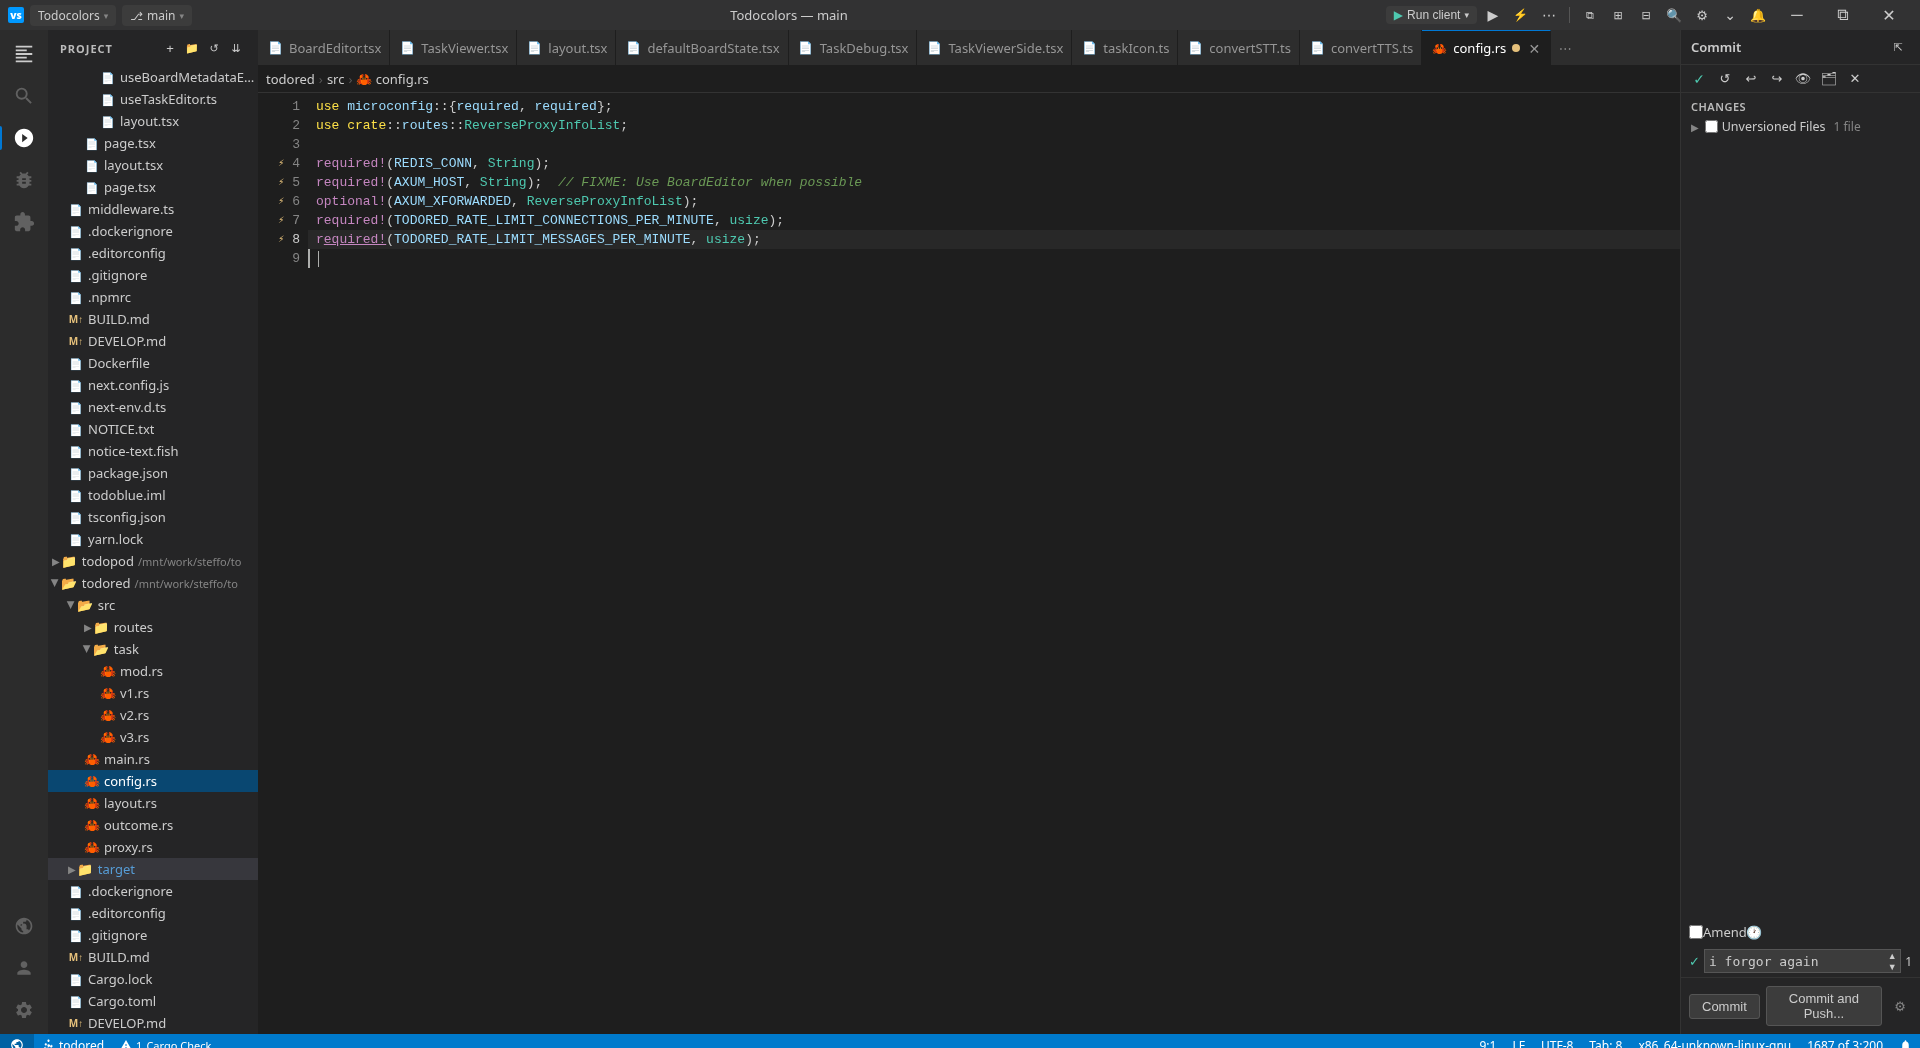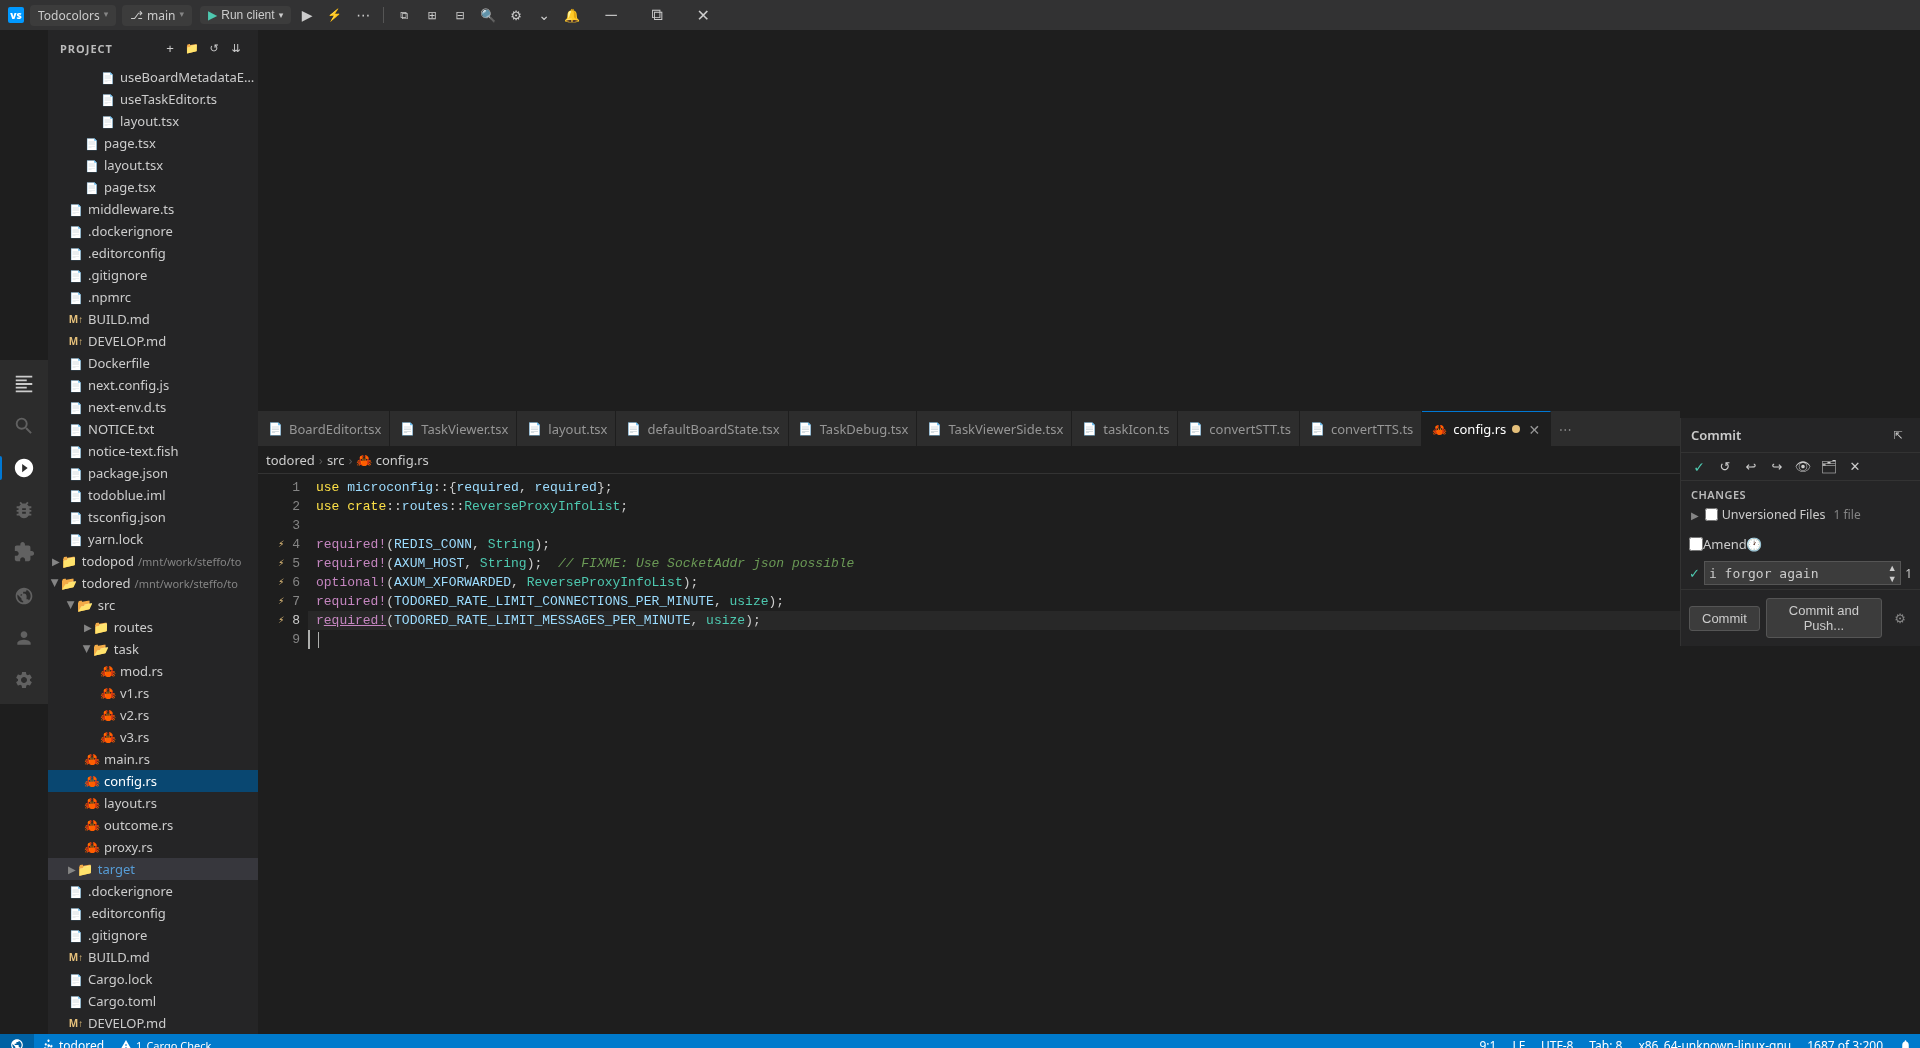--- a/index.html
+++ b/index.html
@@ -34,21 +34,21 @@
       background: #0098ff;
       border-radius: 2px;
       display: flex; align-items: center; justify-content: center;
       font-size: 10px; color: white; font-weight: bold;
     }
     .title-pill {
       background: #3c3c3c;
       border-radius: 4px;
       padding: 2px 8px;
       font-size: 12px;
-      display: flex; align-items: flex-start; gap: 4px;
+      display: flex; align-items: center; gap: 4px;
     }
     .title-bar-center {
       flex: 1;
       display: flex;
       justify-content: center;
       gap: 4px;
     }
     .title-bar-right {
       display: flex;
       align-items: center;
@@ -83,21 +83,20 @@
       color: #cccccc;
       cursor: pointer;
       font-size: 16px;
       display: flex; align-items: center; justify-content: center;
     }
 
     
     .app-body {
       display: flex;
       height: calc(1048px - 30px);
-      align-items: center;
     }
 
     
     .activity-bar {
       width: 48px;
       background: #2c2c2c;
       display: flex;
       flex-direction: column;
       align-items: center;
       padding: 4px 0;
@@ -473,20 +472,23 @@
       <div class="app-icon" style="font-size:9px; font-weight:900;">VS</div>
       <div class="title-pill">
         <span>Todocolors</span>
         <span style="font-size:9px; color:#858585;">▾</span>
       </div>
       <div class="title-pill">
         <span style="font-size:11px;">⎇</span>
         <span>main</span>
         <span style="font-size:9px; color:#858585;">▾</span>
       </div>
+    </div>
+    <div class="title-bar-center">
+      <span style="font-size:13px; color:#cccccc;">Todocolors — main</span>
     </div>
     <div class="title-bar-right">
       <button class="run-client-btn">
         <span style="color:#4ec9b0;">▶</span>
         <span>Run client</span>
         <span style="font-size:9px;">▾</span>
       </button>
       <button class="icon-btn">▶</button>
       <button class="icon-btn" style="font-size:12px;">⚡</button>
       <button class="icon-btn">⋯</button>
@@ -905,21 +907,21 @@
             <span class="kw">use </span><span class="kw">crate</span><span class="punct">::</span><span class="var">routes</span><span class="punct">::</span><span class="type">ReverseProxyInfoList</span><span class="punct">;</span>
           </div>
 
           <div class="code-line"></div>
 
           <div class="code-line">
             <span class="mac">required!</span><span class="punct">(</span><span class="var">REDIS_CONN</span><span class="punct">, </span><span class="type">String</span><span class="punct">);</span>
           </div>
 
           <div class="code-line">
-            <span class="mac">required!</span><span class="punct">(</span><span class="var">AXUM_HOST</span><span class="punct">, </span><span class="type">String</span><span class="punct">);  </span><span class="comment">// FIXME: Use SocketAddr json possible</span>
+            <span class="mac">required!</span><span class="punct">(</span><span class="var">AXUM_HOST</span><span class="punct">, </span><span class="type">String</span><span class="punct">);  </span><span class="comment">// FIXME: Use BoardEditor when possible</span>
           </div>
 
           <div class="code-line">
             <span class="mac">optional!</span><span class="punct">(</span><span class="var">AXUM_XFORWARDED</span><span class="punct">, </span><span class="type">ReverseProxyInfoList</span><span class="punct">);</span>
           </div>
 
           <div class="code-line">
             <span class="mac">required!</span><span class="punct">(</span><span class="var">TODORED_RATE_LIMIT_CONNECTIONS_PER_MINUTE</span><span class="punct">, </span><span class="type">usize</span><span class="punct">);</span>
           </div>
 

